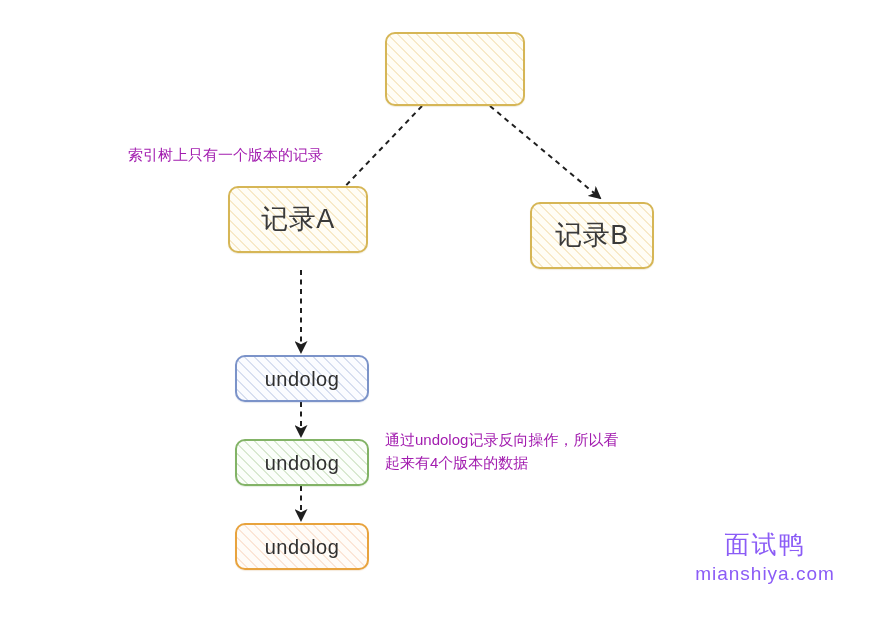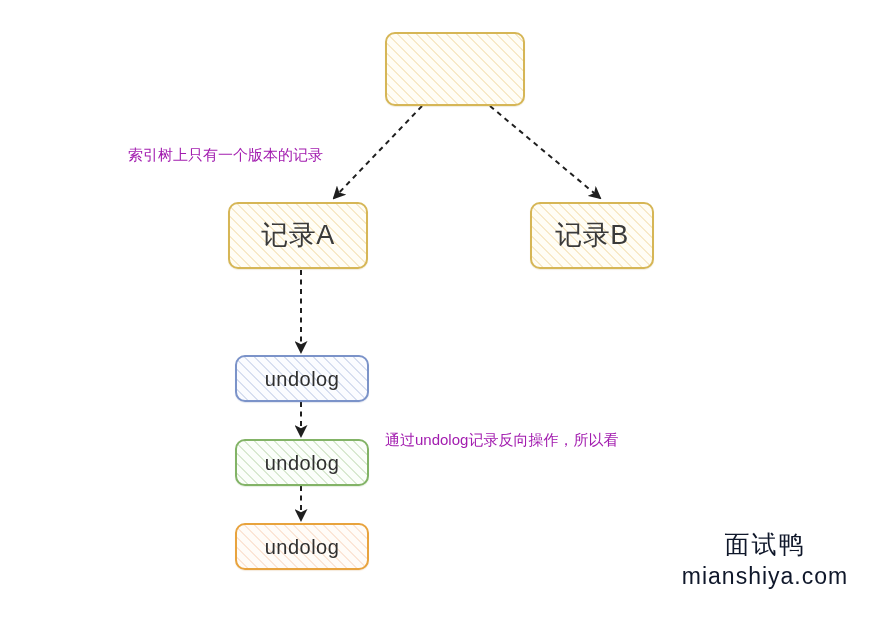--- a/index.html
+++ b/index.html
@@ -109,32 +109,32 @@
     white-space: nowrap;
   }
   .annotation.centered {
     text-align: left;
     white-space: normal;
   }
 
   
   .watermark {
     position: absolute;
-    color: #0f172a;
+    color: #8b5cf6;
     user-select: none;
     pointer-events: none;
   }
   .watermark .wm-cn {
     font-size: 25px;
     letter-spacing: 2px;
     display: block;
     text-align: center;
   }
   .watermark .wm-url {
-    font-size: 23px;
+    font-size: 19px;
     letter-spacing: 1px;
     display: block;
     text-align: center;
     margin-top: 2px;
   }
 
   
   #edges {
     position: absolute;
     left: 0;
@@ -164,21 +164,21 @@
 
     <path d="M 301 402 L 301 436" fill="none" stroke="#1f1f1f" stroke-width="2" stroke-dasharray="5 4.5" stroke-linecap="butt" marker-end="url(#arrow)"></path>
 
     <path d="M 301 486 L 301 520" fill="none" stroke="#1f1f1f" stroke-width="2" stroke-dasharray="5 4.5" stroke-linecap="butt" marker-end="url(#arrow)"></path>
   </svg>
 
   <div class="node gold root-node" style="left:385px; top:32px; width:140px; height:74px;">
     <span class="node-label"></span>
   </div>
 
-  <div class="node gold record" style="left:228px; top:202px; width:140px; height:67px;">
+  <div class="node gold record" style="left:228px; top:186px; width:140px; height:67px;">
     <span class="node-label">记录A</span>
   </div>
 
   <div class="node gold record" style="left:530px; top:202px; width:124px; height:67px;">
     <span class="node-label">记录B</span>
   </div>
 
   <div class="node blue undolog" style="left:235px; top:355px; width:134px; height:47px;">
     <span class="node-label">undolog</span>
   </div>
@@ -190,20 +190,21 @@
   <div class="node orange undolog" style="left:235px; top:523px; width:134px; height:47px;">
     <span class="node-label">undolog</span>
   </div>
 
   <div class="annotation" style="left:128px; top:143px;">
     <span>索引树上只有一个版本的记录</span>
   </div>
 
   <div class="annotation centered" style="left:385px; top:428px; width:288px;">
     <div>通过undolog记录反向操作，所以看</div>
+    <div>起来有4个版本的数据</div>
   </div>
 
   <div class="watermark" style="left:660px; top:528px; width:210px;">
     <span class="wm-cn">面试鸭</span>
     <span class="wm-url">mianshiya.com</span>
   </div>
 
 </div>
 
 </body></html>

